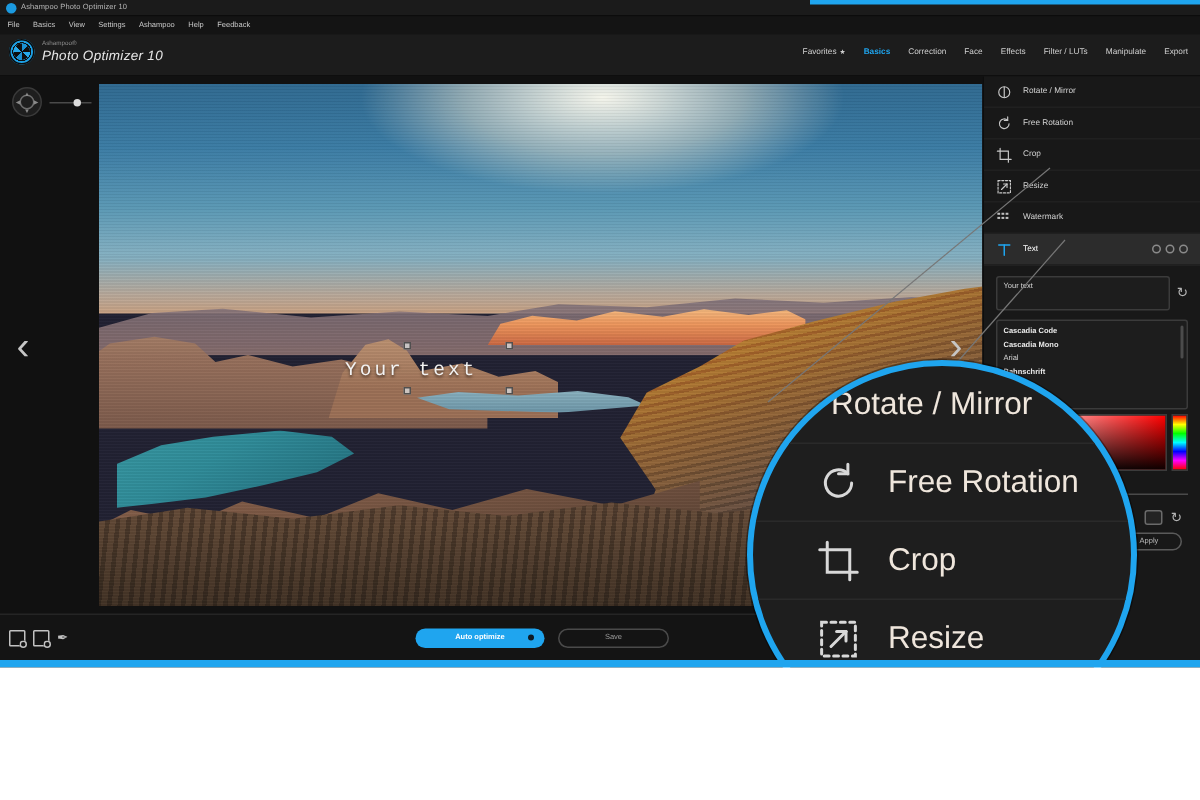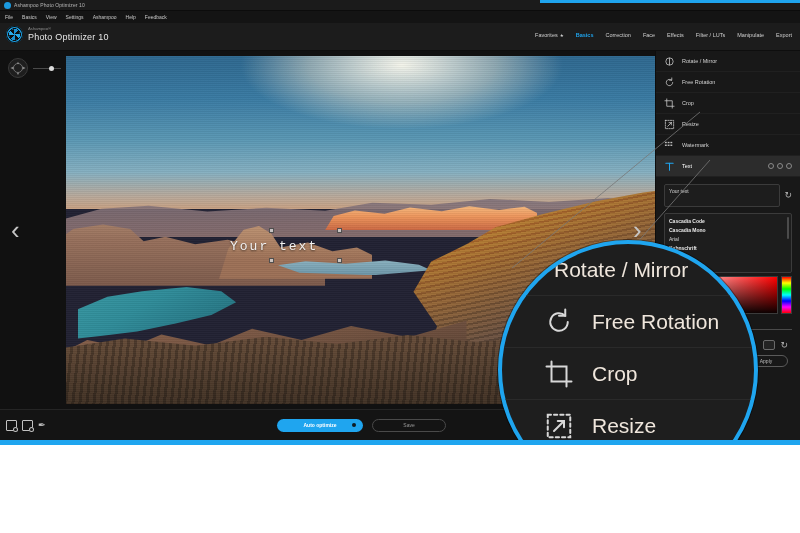--- a/index.html
+++ b/index.html
@@ -46,21 +46,21 @@
     position:relative; flex:none;
     box-shadow: inset 0 0 0 1px #0b0b0b;
   }
   .brand-mark::after{
     content:""; position:absolute; inset:3px; border-radius:50%;
     background: conic-gradient(#1b8fd0 0 12%, #0e0e0e 12% 25%, #27a9ea 25% 37%, #0e0e0e 37% 50%,
                                #1b8fd0 50% 62%, #0e0e0e 62% 75%, #27a9ea 75% 87%, #0e0e0e 87% 100%);
   }
   .brand-txt { line-height:1; }
   .brand-sup { font-size:4.2px; color:#8e8e8e; display:block; margin-bottom:1px;}
-  .brand-name { font-size:9px; color:#e6e6e6; display:block; letter-spacing:.2px; }
+  .brand-name { font-size:9px; color:#e6e6e6; display:block; letter-spacing:.2px;font-style:italic; }
 
   .topnav { position:absolute; right:8px; top:9px; display:flex; align-items:center; gap:12px; }
   .topnav .tn { font-size:5.5px; color:#cfcfcf; white-space:nowrap; cursor:default; }
   .topnav .tn.active { color:#1fa5ef; font-weight:bold; }
   .tn-star { font-size:4.5px; color:#cfcfcf; margin-left:2px; }
 
   
   .canvas-area {
     position:absolute; left:0; top:51px; width:655px; height:358px;
     background:#111111;

